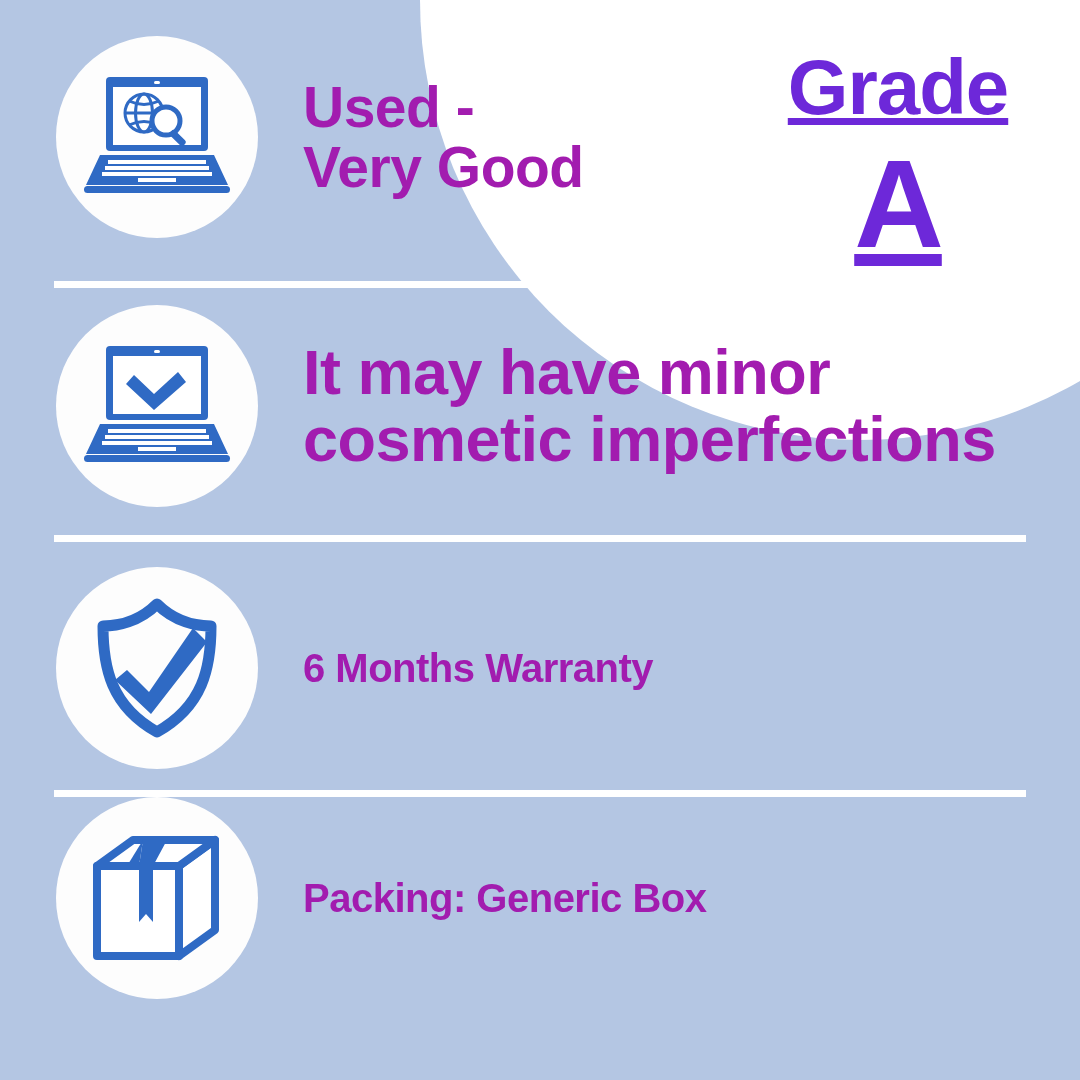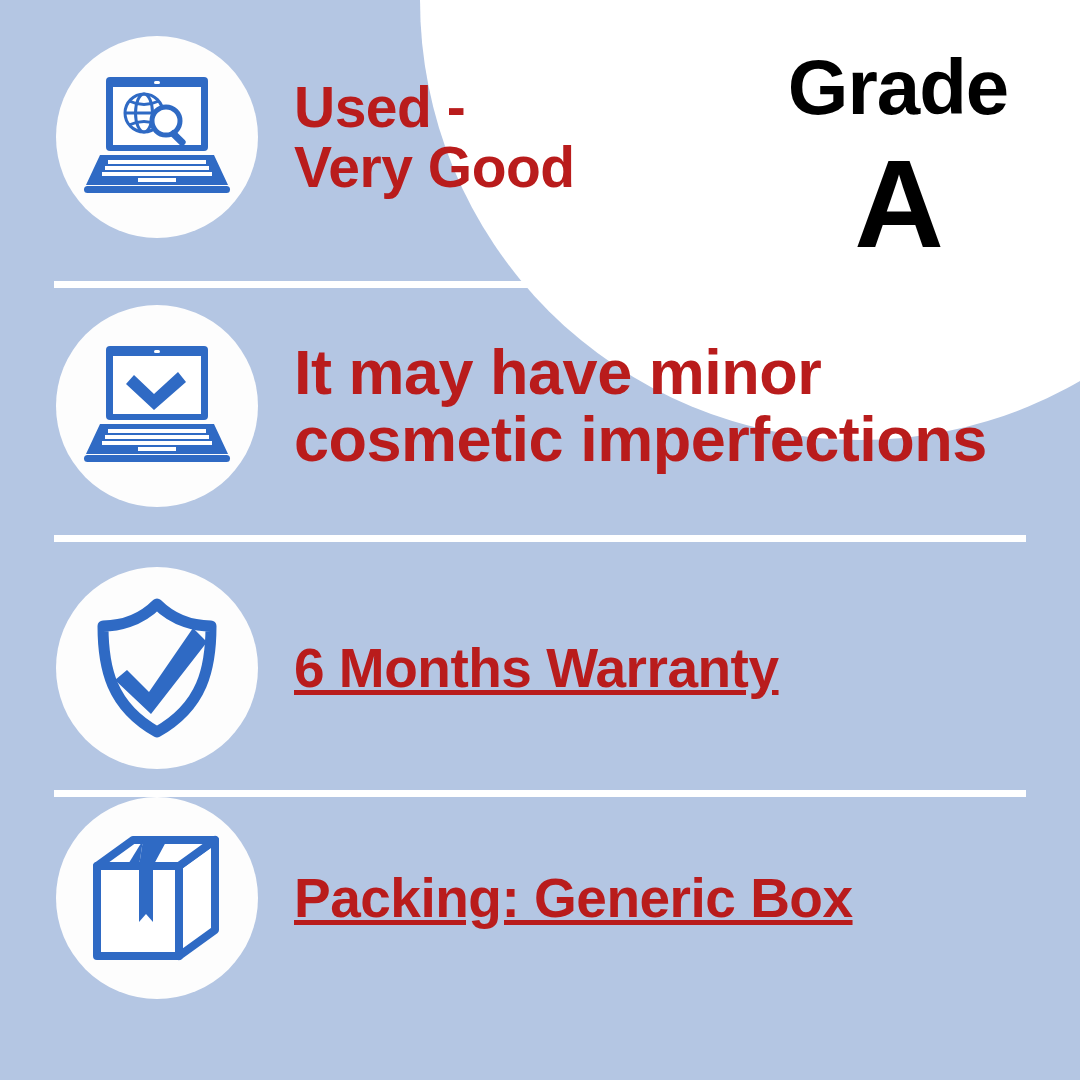--- a/index.html
+++ b/index.html
@@ -30,22 +30,23 @@
   }
 
   
   .grade-badge {
     position: absolute;
     z-index: 3;
     right: 62px;
     top: 48px;
     width: 240px;
     text-align: center;
-    color: #000000;
+    color: #6d28d9;
     line-height: 1;
+    text-decoration: underline;
   }
   .grade-word {
     font-size: 78px;
     font-weight: 700;
     letter-spacing: -1px;
     display: block;
   }
   .grade-letter {
     font-size: 124px;
     font-weight: 700;
@@ -81,30 +82,30 @@
     height: 202px;
     border-radius: 50%;
     background: #fdfdfd;
     display: flex;
     align-items: center;
     justify-content: center;
   }
   .icon-bubble svg { display: block; }
 
   .row-label {
-    margin-left: 36px;
-    color: #b91c1c;
+    margin-left: 45px;
+    color: #a21caf;
     font-weight: 700;
     line-height: 1.06;
     letter-spacing: -0.5px;
     white-space: pre-line;
   }
   .label-lg { font-size: 57px; }
   .label-md { font-size: 63px; }
-  .label-one { font-size: 55px; text-decoration: underline; }
+  .label-one { font-size: 40px; }
 
   
   .divider {
     position: absolute;
     z-index: 2;
     height: 7px;
     background: #ffffff;
     left: 54px;
   }
   .divider-1 { top: 281px; width: 618px; }

